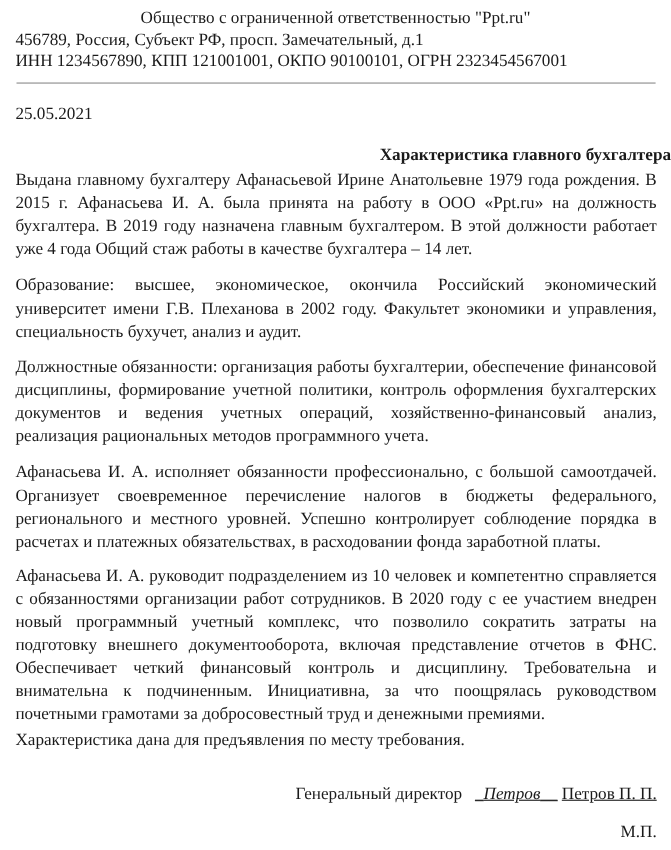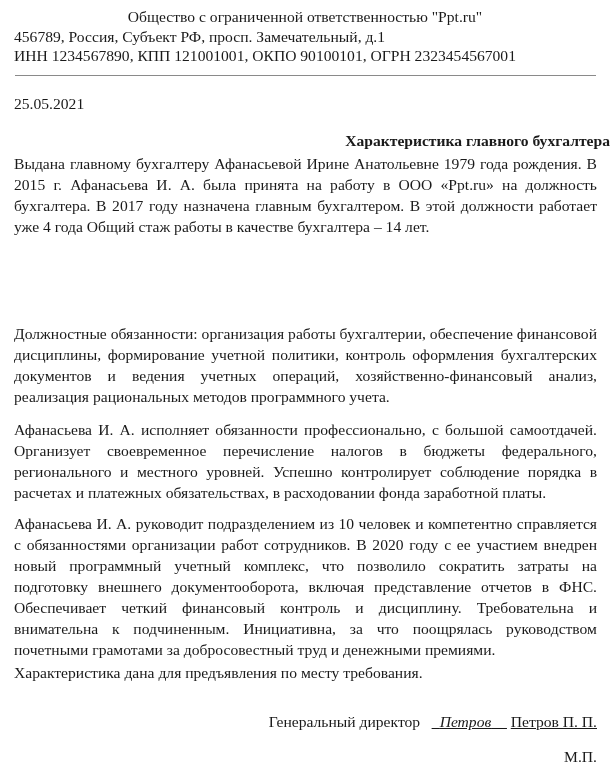--- a/index.html
+++ b/index.html
@@ -32,21 +32,22 @@
   <div class="abs header-org">Общество с ограниченной ответственностью "Ppt.ru"</div>
   <div class="abs header-line" style="top:26px;">456789, Россия, Субъект РФ, просп. Замечательный, д.1</div>
   <div class="abs header-line" style="top:45px;">ИНН 1234567890, КПП 121001001, ОКПО 90100101, ОГРН 2323454567001</div>
 
   <div class="abs rule"></div>
 
   <div class="abs date">25.05.2021</div>
 
   <div class="abs title">Характеристика главного бухгалтера</div>
 
-  <p class="abs para" style="top:153px;">Выдана главному бухгалтеру Афанасьевой Ирине Анатольевне 1979 года рождения. В 2015 г. Афанасьева И. А. была принята на работу в ООО «Ppt.ru» на должность бухгалтера. В 2017 году назначена главным бухгалтером. В этой должности работает уже 4 года Общий стаж работы в качестве бухгалтера – 14 лет.</p>
+  <p class="abs para" style="top:153px;">Выдана главному бухгалтеру Афанасьевой Ирине Анатольевне 1979 года рождения. В 2015 г. Афанасьева И. А. была принята на работу в ООО «Ppt.ru» на должность бухгалтера. В 2019 году назначена главным бухгалтером. В этой должности работает уже 4 года Общий стаж работы в качестве бухгалтера – 14 лет.</p>
+  <p class="abs para" style="top:249px;">Образование: высшее, экономическое, окончила Российский экономический университет имени Г.В. Плеханова в 2002 году. Факультет экономики и управления, специальность бухучет, анализ и аудит.</p>
   <p class="abs para" style="top:323px;">Должностные обязанности: организация работы бухгалтерии, обеспечение финансовой дисциплины, формирование учетной политики, контроль оформления бухгалтерских документов и ведения учетных операций, хозяйственно-финансовый анализ, реализация рациональных методов программного учета.</p>
   <p class="abs para" style="top:419px;">Афанасьева И. А. исполняет обязанности профессионально, с большой самоотдачей. Организует своевременное перечисление налогов в бюджеты федерального, регионального и местного уровней. Успешно контролирует соблюдение порядка в расчетах и платежных обязательствах, в расходовании фонда заработной платы.</p>
   <p class="abs para" style="top:513px;">Афанасьева И. А. руководит подразделением из 10 человек и компетентно справляется с обязанностями организации работ сотрудников. В 2020 году с ее участием внедрен новый программный учетный комплекс, что позволило сократить затраты на подготовку внешнего документооборота, включая представление отчетов в ФНС. Обеспечивает четкий финансовый контроль и дисциплину. Требовательна и внимательна к подчиненным. Инициативна, за что поощрялась руководством почетными грамотами за добросовестный труд и денежными премиями.</p>
 
   <div class="abs closing">Характеристика дана для предъявления по месту требования.</div>
 
   <div class="abs sig-row">
     <span>Генеральный директор</span>
     &nbsp;&nbsp;<span class="u">_</span><span class="sig">Петров</span><span class="u">__</span>
     <span class="u">Петров П. П.</span>

